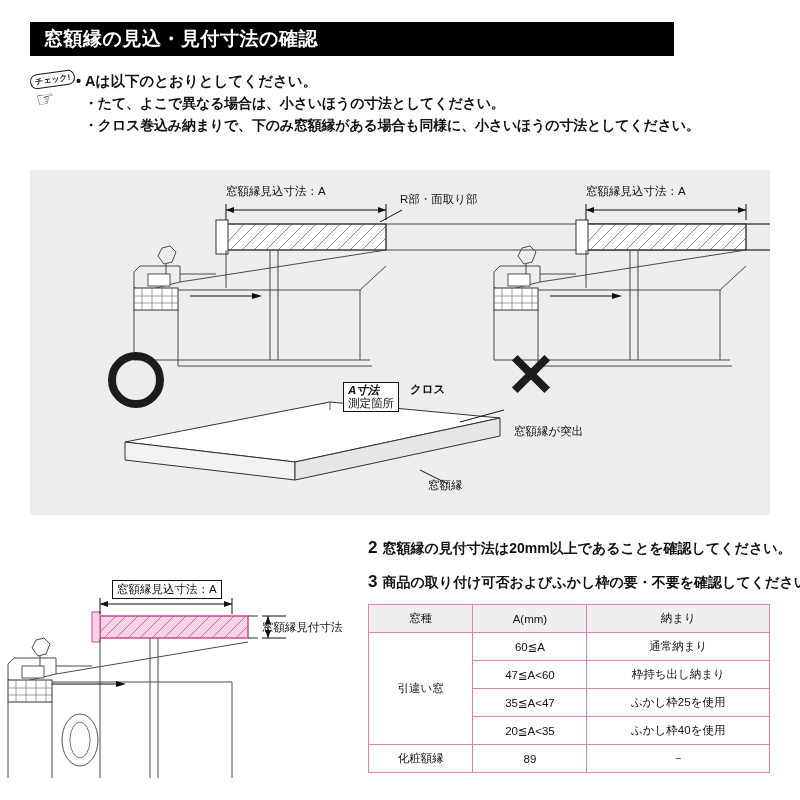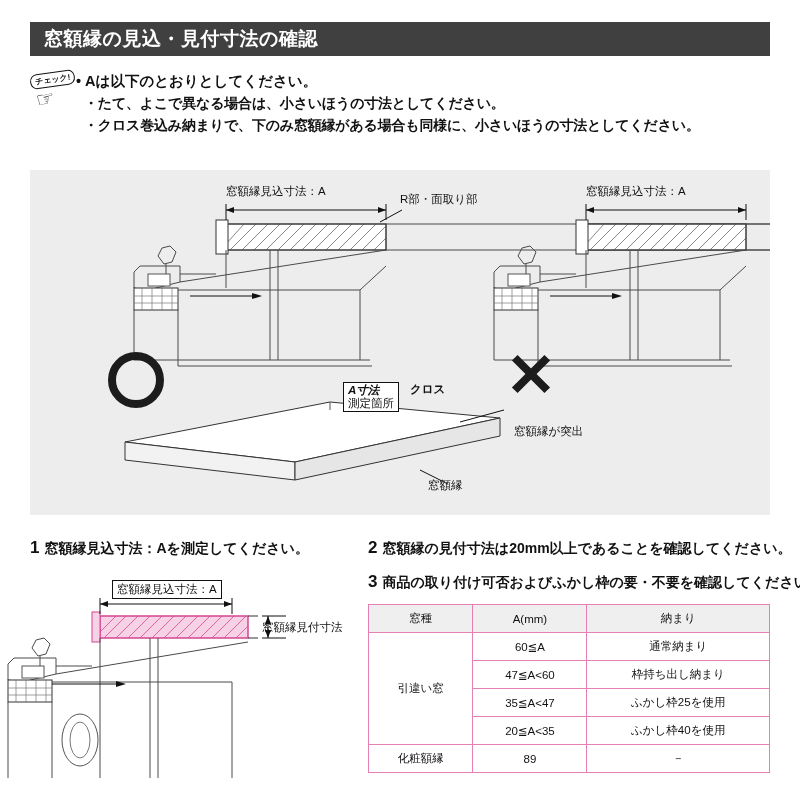--- a/index.html
+++ b/index.html
@@ -8,22 +8,22 @@
     background:#ffffff;
     font-family:"Liberation Sans","DejaVu Sans",sans-serif;
     color:#111;
     overflow:hidden;
     position:relative;
   }
   .page{position:relative;width:800px;height:800px;}
 
   
   .header-bar{
-    position:absolute;left:30px;top:22px;width:740px;height:34px;
-    background:#404040;color:#fff;
+    position:absolute;left:30px;top:22px;width:644px;height:34px;
+    background:#000000;color:#fff;
     display:flex;align-items:center;
   }
   .header-bar .title{
     font-size:19px;font-weight:bold;letter-spacing:.5px;margin-left:14px;
   }
 
   
   .check-badge{
     position:absolute;left:28px;top:72px;width:58px;height:42px;
   }
@@ -283,23 +283,20 @@
 
     <div class="fig-label boxed" style="left:313px;top:212px;text-align:left;line-height:13px;">
       <div style="font-weight:bold;font-style:italic;">A寸法</div>
       <div>測定箇所</div>
     </div>
     <span class="fig-label bold" style="left:380px;top:212px;">クロス</span>
     <span class="fig-label" style="left:484px;top:254px;">窓額縁が突出</span>
     <span class="fig-label" style="left:398px;top:308px;">窓額縁</span>
   </div>
 
-  <div class="step" style="left:30px;top:538px;">
-    <span class="num">1</span><span>窓額縁見込寸法：Aを測定してください。</span>
-  </div>
 
   <div class="step" style="left:368px;top:538px;">
     <span class="num">2</span><span>窓額縁の見付寸法は20mm以上であることを確認してください。</span>
   </div>
 
   <div class="step" style="left:368px;top:572px;">
     <span class="num">3</span><span>商品の取り付け可否およびふかし枠の要・不要を確認してください。</span>
   </div>
 
   <div style="position:absolute;left:0;top:572px;width:352px;height:215px;">

